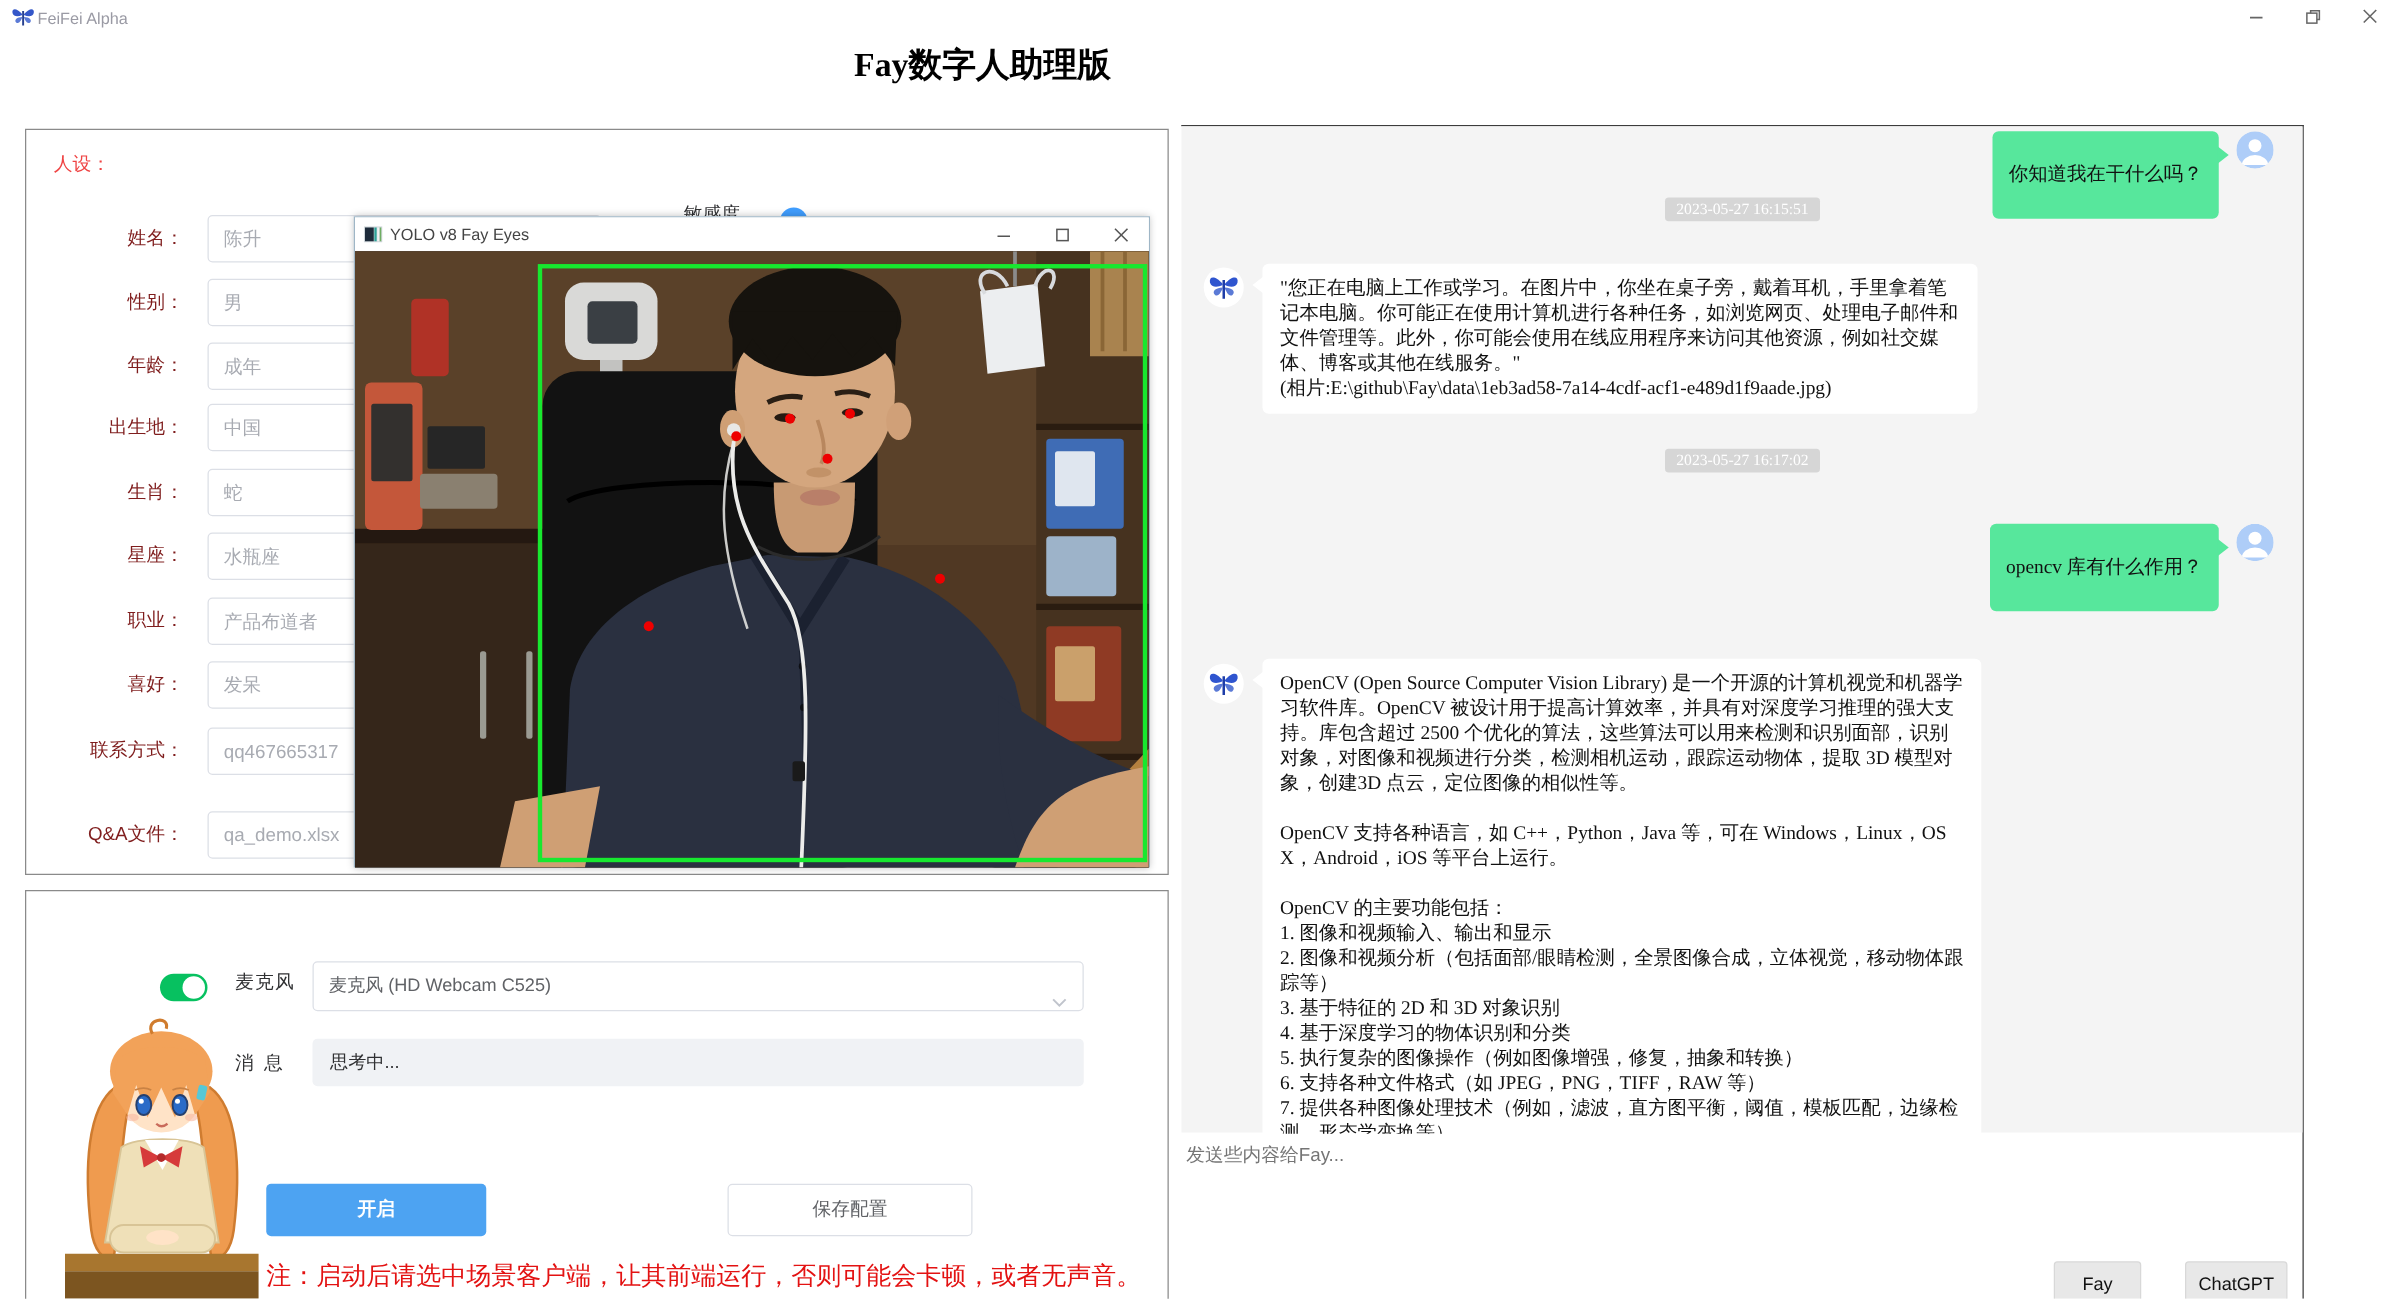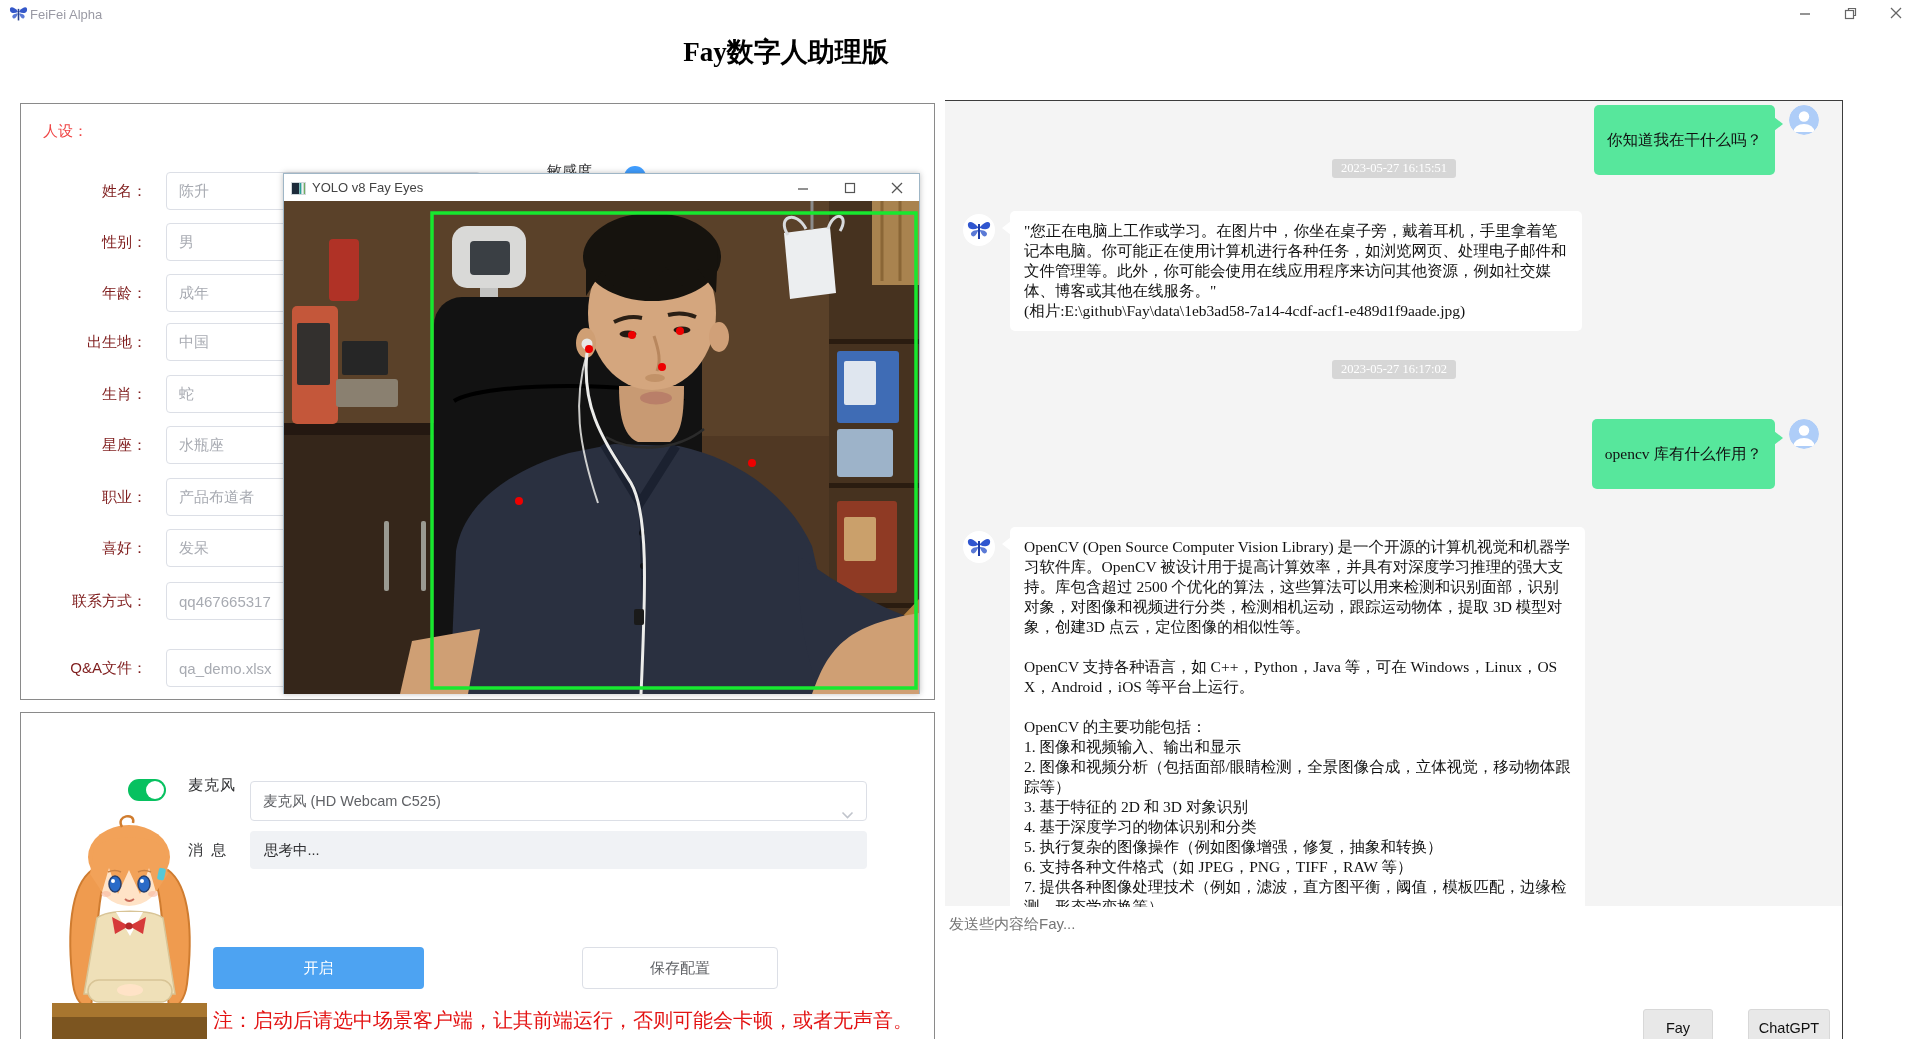--- a/index.html
+++ b/index.html
@@ -28,27 +28,27 @@
     border-radius:4px; padding:0 12px; font-size:15px; color:#a8abb2; background:#fff; outline:none;
     font-family:"Liberation Sans", sans-serif; }
   .sens-label { position:absolute; left:526px; top:58px; font-size:15px; color:#303133; }
   .sens-dot { position:absolute; left:603px; top:62px; width:22px; height:22px; border-radius:50%; background:#409eff; }
 
   
   .toggle { position:absolute; left:107px; top:66px; width:38px; height:22px; border-radius:11px; background:#07c160; }
   .toggle .knob { position:absolute; right:2px; top:2px; width:18px; height:18px; border-radius:50%; background:#fff; }
   .mic-label { position:absolute; left:167px; top:63px; font-size:15px; color:#303133; letter-spacing:1px; }
   .mic-select { position:absolute; left:229px; top:56px; width:617px; height:40px; border:1px solid #dcdfe6;
-    border-radius:4px; background:#fff; font-size:14.5px; color:#606266; line-height:38px; padding:0 12px;margin-top:12px; }
+    border-radius:4px; background:#fff; font-size:14.5px; color:#606266; line-height:38px; padding:0 12px; }
   .mic-select .chev { position:absolute; right:12px; top:14px; }
   .msg-label { position:absolute; left:167px; top:128px; font-size:15px; color:#303133; letter-spacing:2px; }
   .msg-box { position:absolute; left:229px; top:118px; width:617px; height:38px; background:#f0f2f5;
     border-radius:4px; font-size:14.5px; color:#303133; line-height:38px; padding:0 14px; }
-  .btn-start { position:absolute; left:192px; top:234px; width:211px; height:42px; background:#4da3f2;
-    color:#fff; font-size:15px; border:none; border-radius:4px; text-align:center; line-height:42px; }
+  .btn-start { position:absolute; left:192px; top:234px; width:176px; height:42px; background:#4da3f2;
+    color:#fff; font-size:15px; border:none; border-radius:4px; text-align:center; line-height:42px;font-weight:bold; }
   .btn-save { position:absolute; left:561px; top:234px; width:196px; height:42px; background:#fff;
     color:#606266; font-size:15px; border:1px solid #dcdfe6; border-radius:4px; text-align:center; line-height:40px; }
   .warning { position:absolute; left:192px; top:294px; font-size:20px; color:#e31212; }
 
   .anime { position:absolute; left:52px; top:812px; z-index:6; }
 
   
   .chat { position:absolute; left:945px; top:100px; width:898px; height:939px;
     border-top:1px solid #3c3c3c; border-right:1px solid #3c3c3c; background:#fff; overflow:hidden;
     font-family:"Liberation Serif", serif; }

